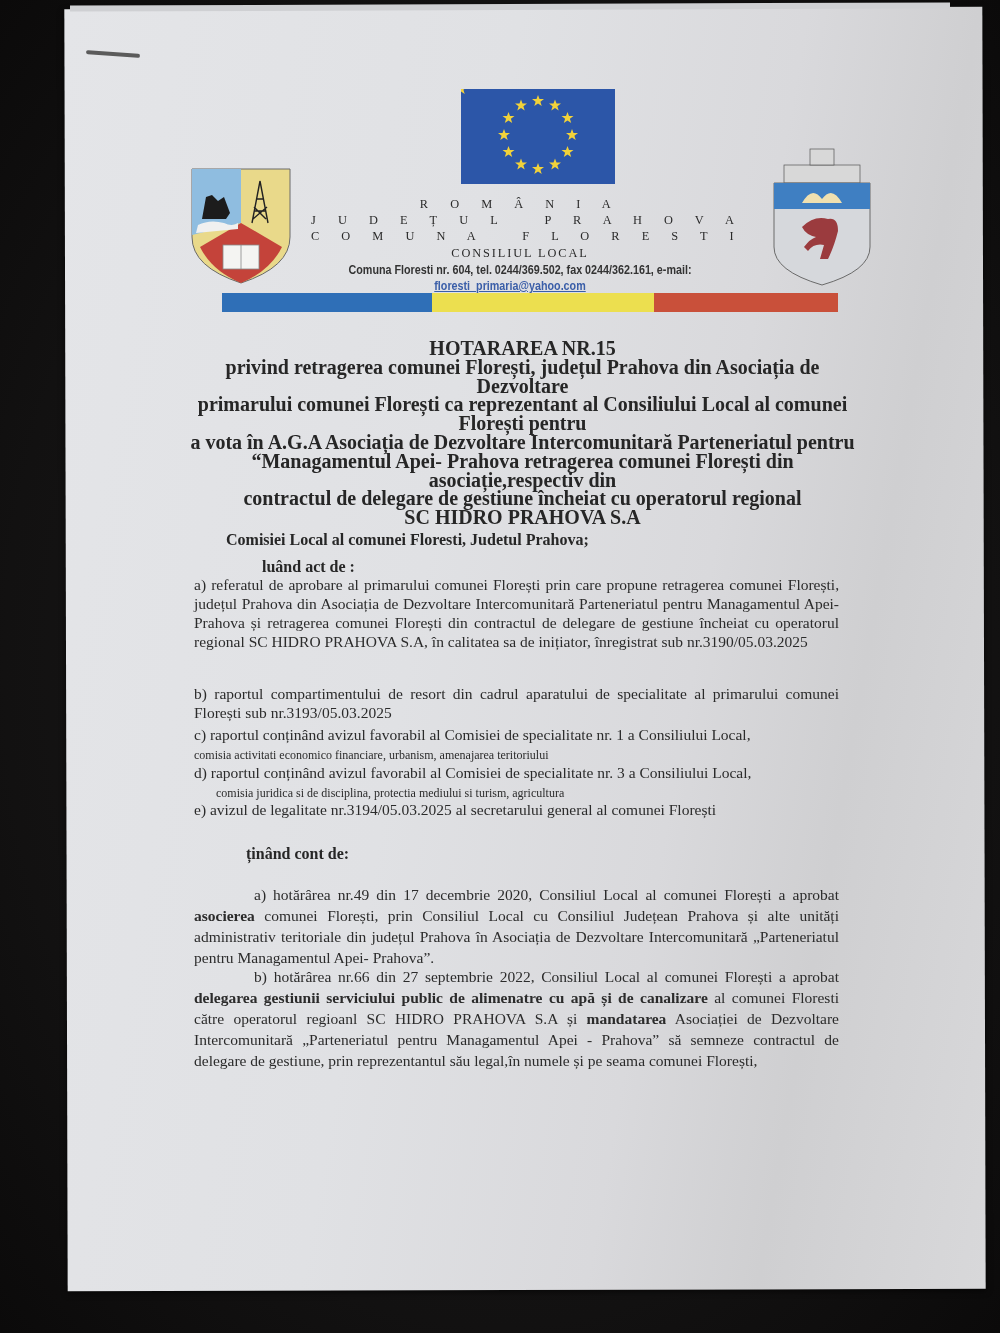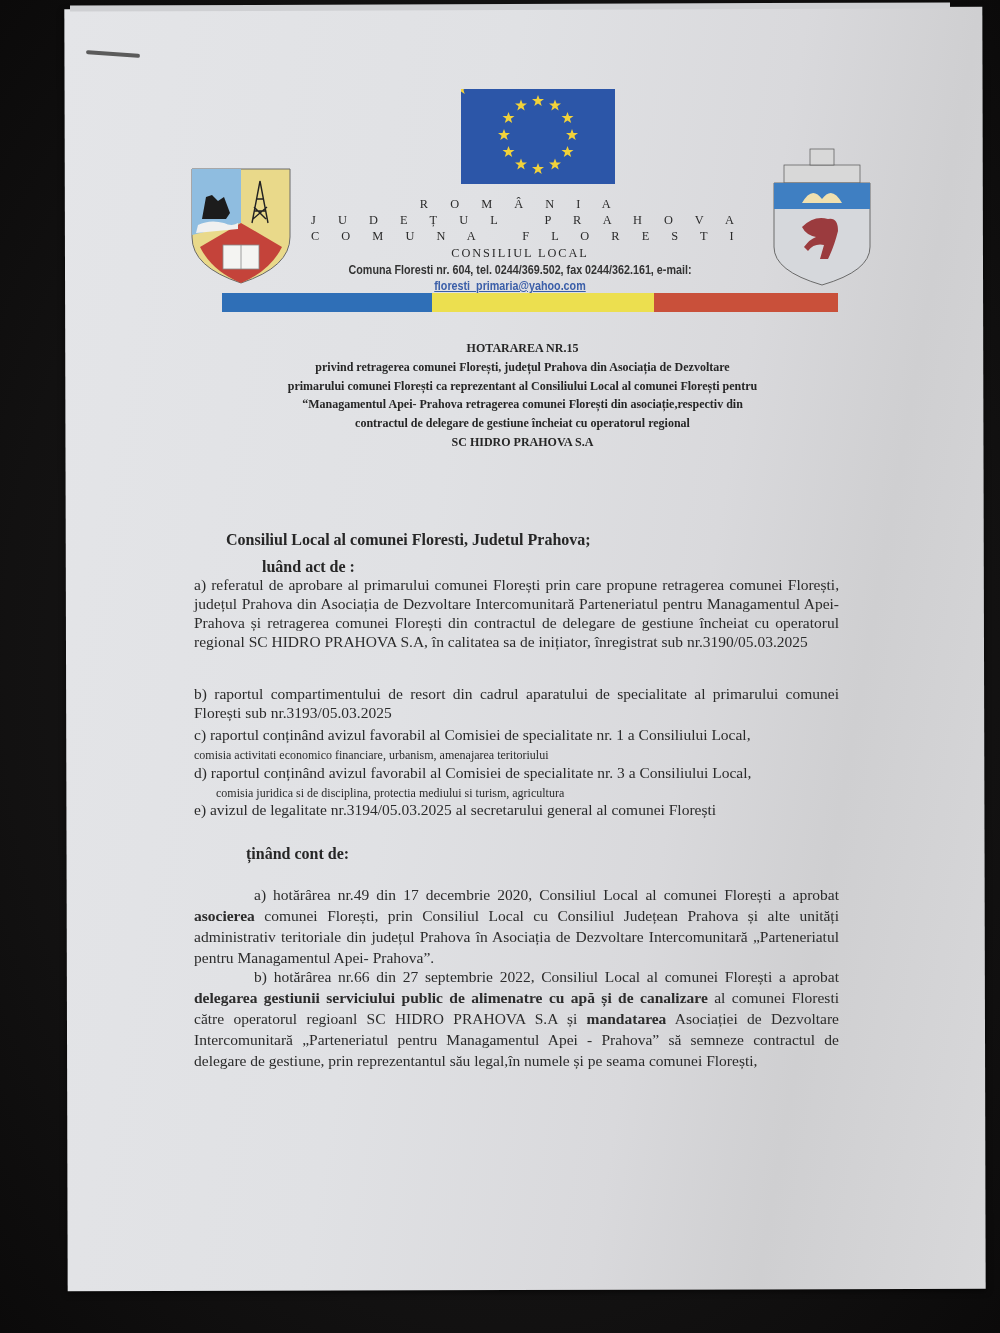--- a/index.html
+++ b/index.html
@@ -42,21 +42,21 @@
   }
   .email {
     position:absolute; left:400px; top:279px; width:220px; text-align:center;
     font-size:12.5px; font-weight:bold; color:#3a5ea8; text-decoration:underline;
     font-family:"Liberation Sans", sans-serif; transform: scaleX(0.86);
   }
   .tricolor { position:absolute; left:222px; top:293px; width:616px; height:19px; display:flex; }
   .tricolor div { height:100%; }
   .title-block {
     position:absolute; left:190px; top:339px; width:665px; text-align:center;
-    font-weight:bold; color:#262626; font-size:12px; line-height:18.8px;
+    font-weight:bold; color:#262626; font-size:20px; line-height:18.8px;
   }
   .title-block .t { display:block; }
   .body-text {
     position:absolute; left:194px; width:645px; color:#2b2b2b; font-size:15.5px; line-height:19px;
     text-align:justify; text-align-last:left;
   }
   .bold { font-weight:bold; }
   .council { position:absolute; left:226px; top:531px; font-weight:bold; font-size:16px; color:#262626; }
   .heading2 { position:absolute; font-weight:bold; font-size:16px; color:#262626; }
   .small { font-size:12px; }
@@ -130,26 +130,27 @@
 <div class="tricolor">
   <div style="width:210px; background:#2f6fb7;"></div>
   <div style="width:222px; background:#ecdf4f;"></div>
   <div style="width:184px; background:#c9503a;"></div>
 </div>
 
 <div class="title-block">
   <span class="t">HOTARAREA NR.15</span>
   <span class="t">privind retragerea comunei Florești, județul Prahova din Asociația de Dezvoltare</span>
   <span class="t">primarului comunei Florești ca reprezentant al Consiliului Local al comunei Florești pentru</span>
+  <span class="t">a vota  în A.G.A Asociația de Dezvoltare Intercomunitară Parteneriatul  pentru</span>
   <span class="t">“Managamentul Apei- Prahova retragerea comunei Florești din asociație,respectiv din</span>
   <span class="t">contractul de delegare de gestiune încheiat cu operatorul regional</span>
   <span class="t">SC HIDRO PRAHOVA S.A</span>
 </div>
 
-<div class="council">Consiliul Local al comunei  Floresti, Judetul Prahova;</div>
+<div class="council">Comisiei Local al comunei  Floresti, Judetul Prahova;</div>
 
 <div class="heading2" style="left:262px; top:558px;text-align:right;">luând act de :</div>
 
 <div class="body-text" style="top:575px;">a) referatul de aprobare al primarului comunei Florești prin care propune retragerea comunei Florești, județul Prahova din Asociația de Dezvoltare Intercomunitară Parteneriatul  pentru Managamentul Apei- Prahova și  retragerea comunei  Florești  din contractul de delegare de gestiune încheiat cu operatorul regional SC HIDRO PRAHOVA S.A, în calitatea sa de inițiator, înregistrat sub nr.3190/05.03.2025</div>
 <div class="body-text" style="top:684px;">b) raportul compartimentului de resort din cadrul aparatului de specialitate al primarului comunei Florești sub nr.3193/05.03.2025</div>
 <div class="body-text" style="top:725px;">c) raportul conținând avizul favorabil al Comisiei de specialitate nr. 1 a Consiliului Local,</div>
 <div class="body-text small" style="top:746px;">comisia activitati  economico financiare, urbanism, amenajarea teritoriului</div>
 <div class="body-text" style="top:763px;">d) raportul conținând avizul favorabil al Comisiei de specialitate nr. 3 a Consiliului Local,</div>
 <div class="body-text small" style="top:784px;margin-left:22px;">comisia juridica si de disciplina, protectia mediului si turism, agricultura</div>
 <div class="body-text" style="top:800px;">e)  avizul de legalitate nr.3194/05.03.2025 al secretarului general al comunei Florești</div>

